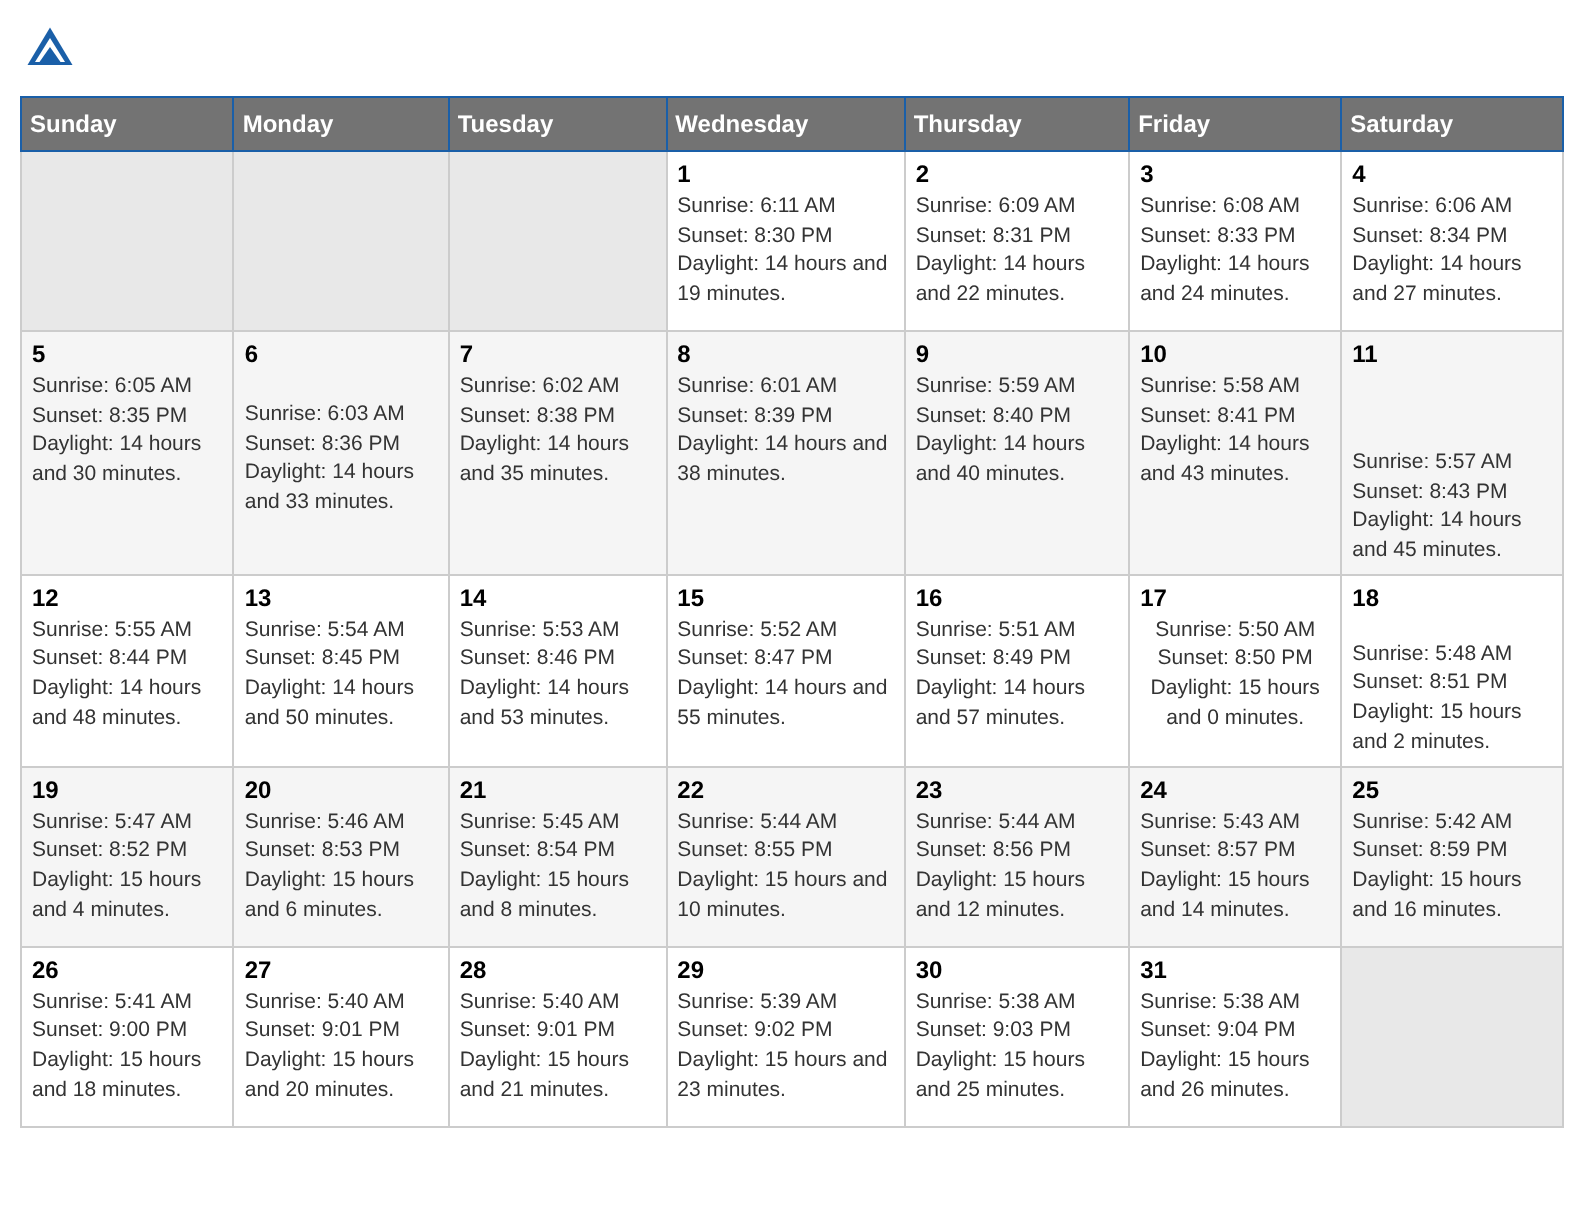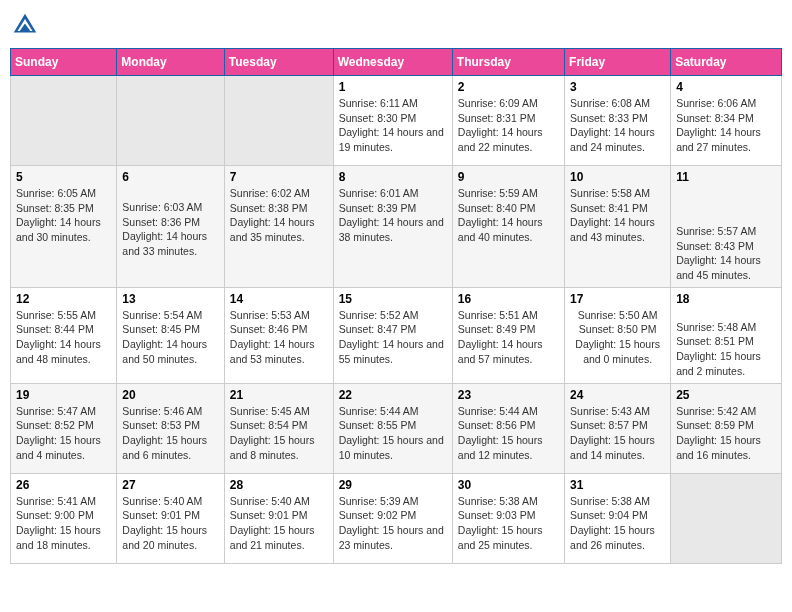--- a/index.html
+++ b/index.html
@@ -43,21 +43,21 @@
     .location {
       font-size: 15px;
       color: #333;
     }
     table {
       width: 100%;
       border-collapse: collapse;
       font-size: 11px;
     }
     thead tr {
-      background-color: #ec4899;
+      background-color: #737373;
       color: #fff;
     }
     thead th {
       padding: 6px 4px;
       text-align: left;
       font-weight: bold;
       font-size: 12px;
       border: 1px solid #1a5fa8;
     }
     tbody tr {

